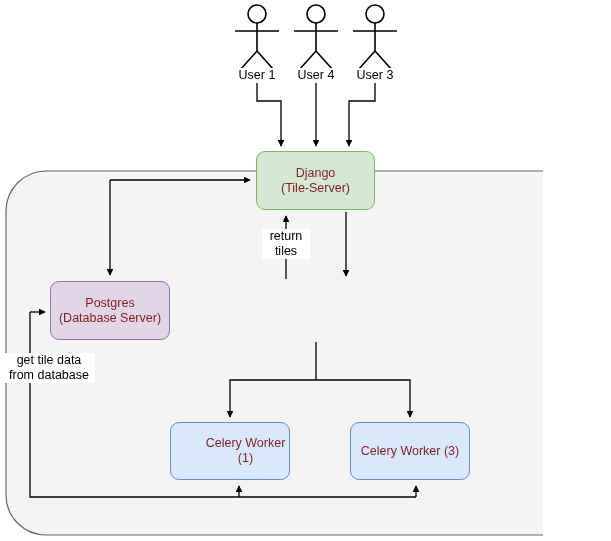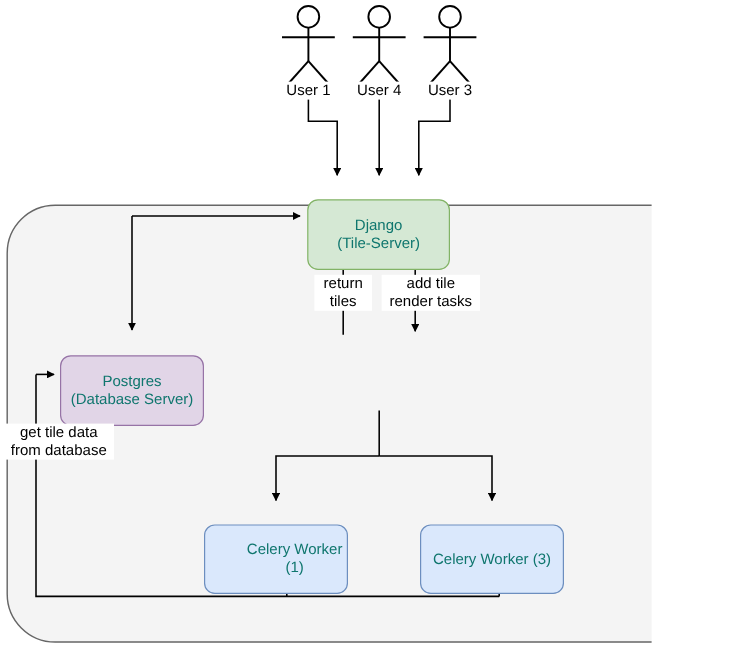--- a/index.html
+++ b/index.html
@@ -28,22 +28,21 @@
   .node-box {
     position: absolute;
     box-sizing: border-box;
     border-radius: 9px;
     display: flex;
     align-items: center;
     justify-content: center;
     text-align: center;
     font-size: 12.5px;
     line-height: 15px;
-    color: #0f766e;
-    margin-top: 15px;
+    color: #7f1d1d;
   }
   .edge-label {
     position: absolute;
     background: #ffffff;
     font-size: 12.5px;
     line-height: 15px;
     color: #000000;
     text-align: center;
     white-space: pre-line;
     padding: 0 2px;
@@ -143,20 +142,18 @@
   </div>
 
   <div class="node-box" style="left:350px; top:422px; width:120px; height:58px;
               background:#dae8fc; border:1.3px solid #6c8ebf;">
     <span class="node-text">Celery Worker (3)</span>
   </div>
 
   <div class="edge-label" style="left:262px; top:229px; width:48px;">return
 tiles</div>
 
-  <div class="edge-label" style="left:318px; top:229px; width:82px;">add tile
-render tasks</div>
 
 
   <div class="edge-label" style="left:3px; top:353px; width:92px;">get tile data
 from database</div>
 
 </div>
 
 </body></html>

